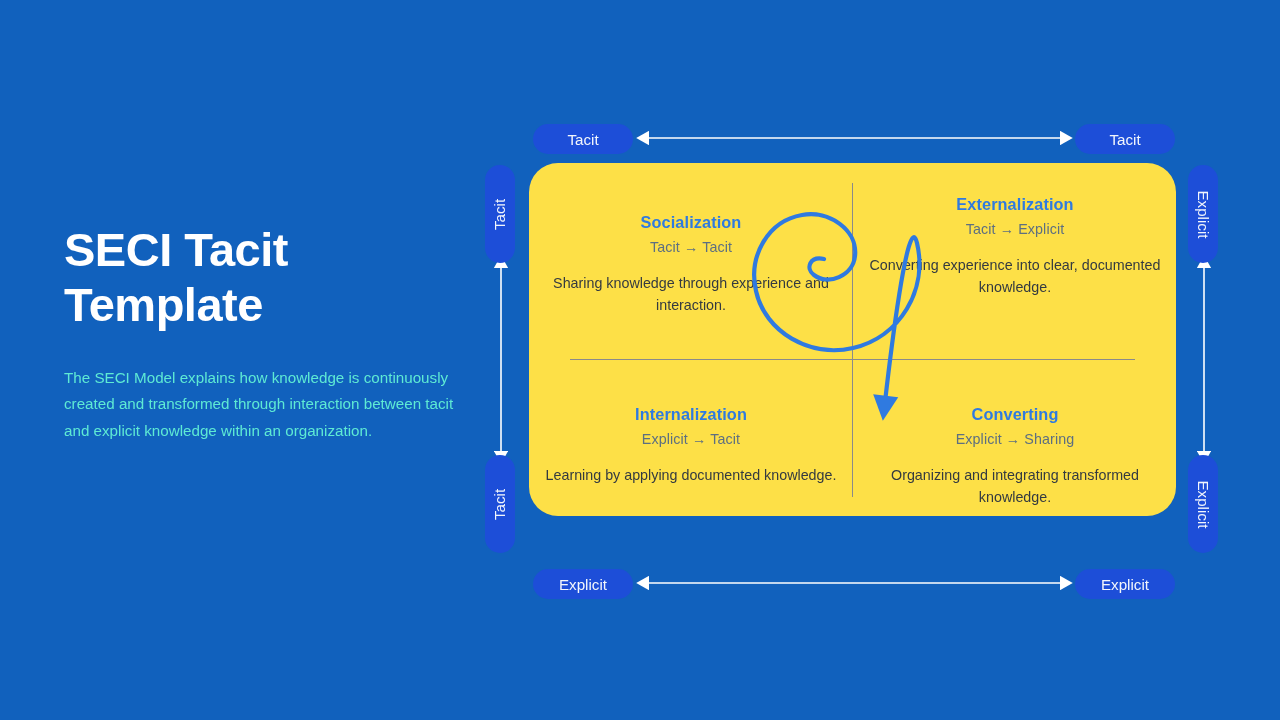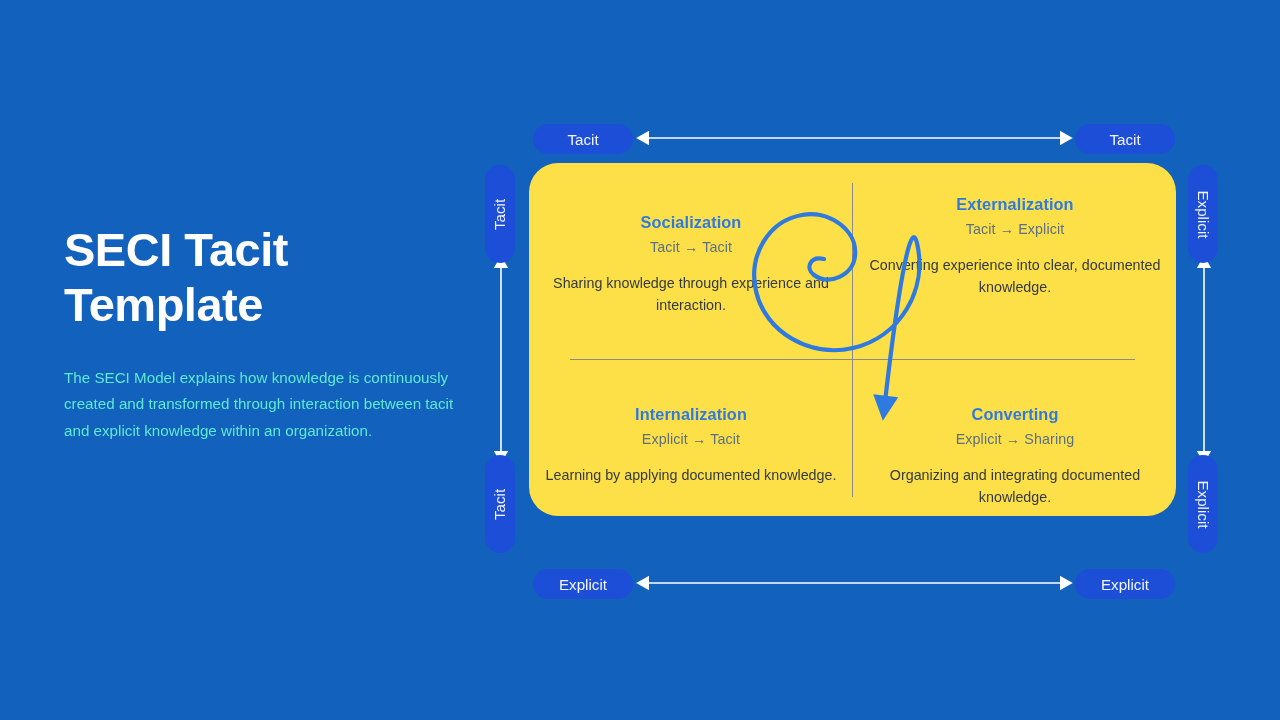--- a/index.html
+++ b/index.html
@@ -210,21 +210,21 @@
 
     <div class="quad bl">
       <div class="quad-title">Internalization</div>
       <div class="quad-sub">Explicit → Tacit</div>
       <div class="quad-body">Learning by applying documented knowledge.</div>
     </div>
 
     <div class="quad br">
       <div class="quad-title">Converting</div>
       <div class="quad-sub">Explicit → Sharing</div>
-      <div class="quad-body">Organizing and integrating documented knowledge.</div>
+      <div class="quad-body">Organizing and integrating transformed knowledge.</div>
     </div>
   </div>
 
   <svg class="spiral-layer" viewBox="0 0 740 500">
     <defs>
       <marker id="spiralHead" markerWidth="7" markerHeight="7" refX="2" refY="3.5" orient="auto">
         <path d="M0.5,0.5 L6.5,3.5 L0.5,6.5 Z" fill="#2f7ae0"></path>
       </marker>
     </defs>
     <path d="M 344 149

